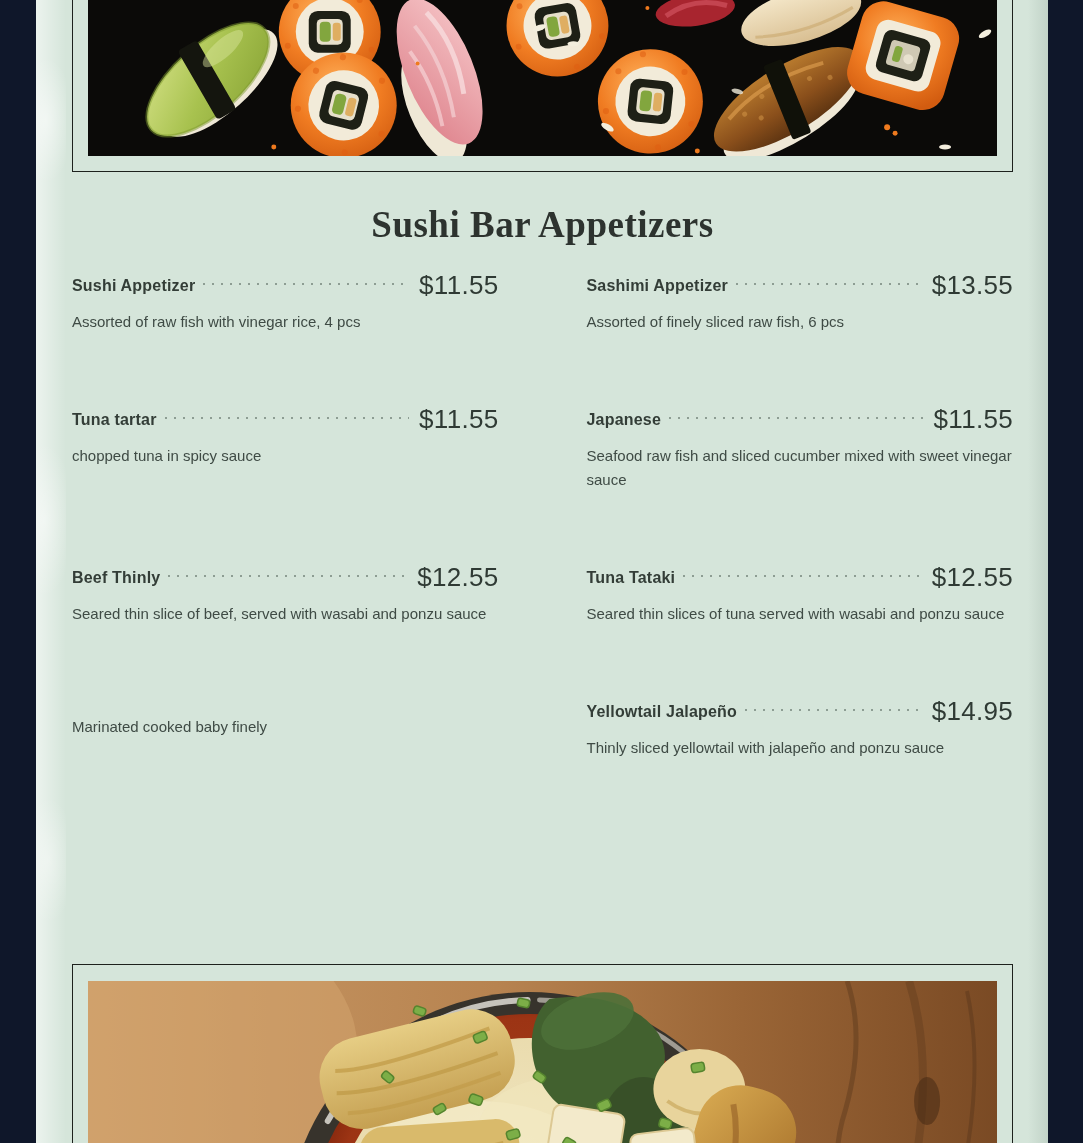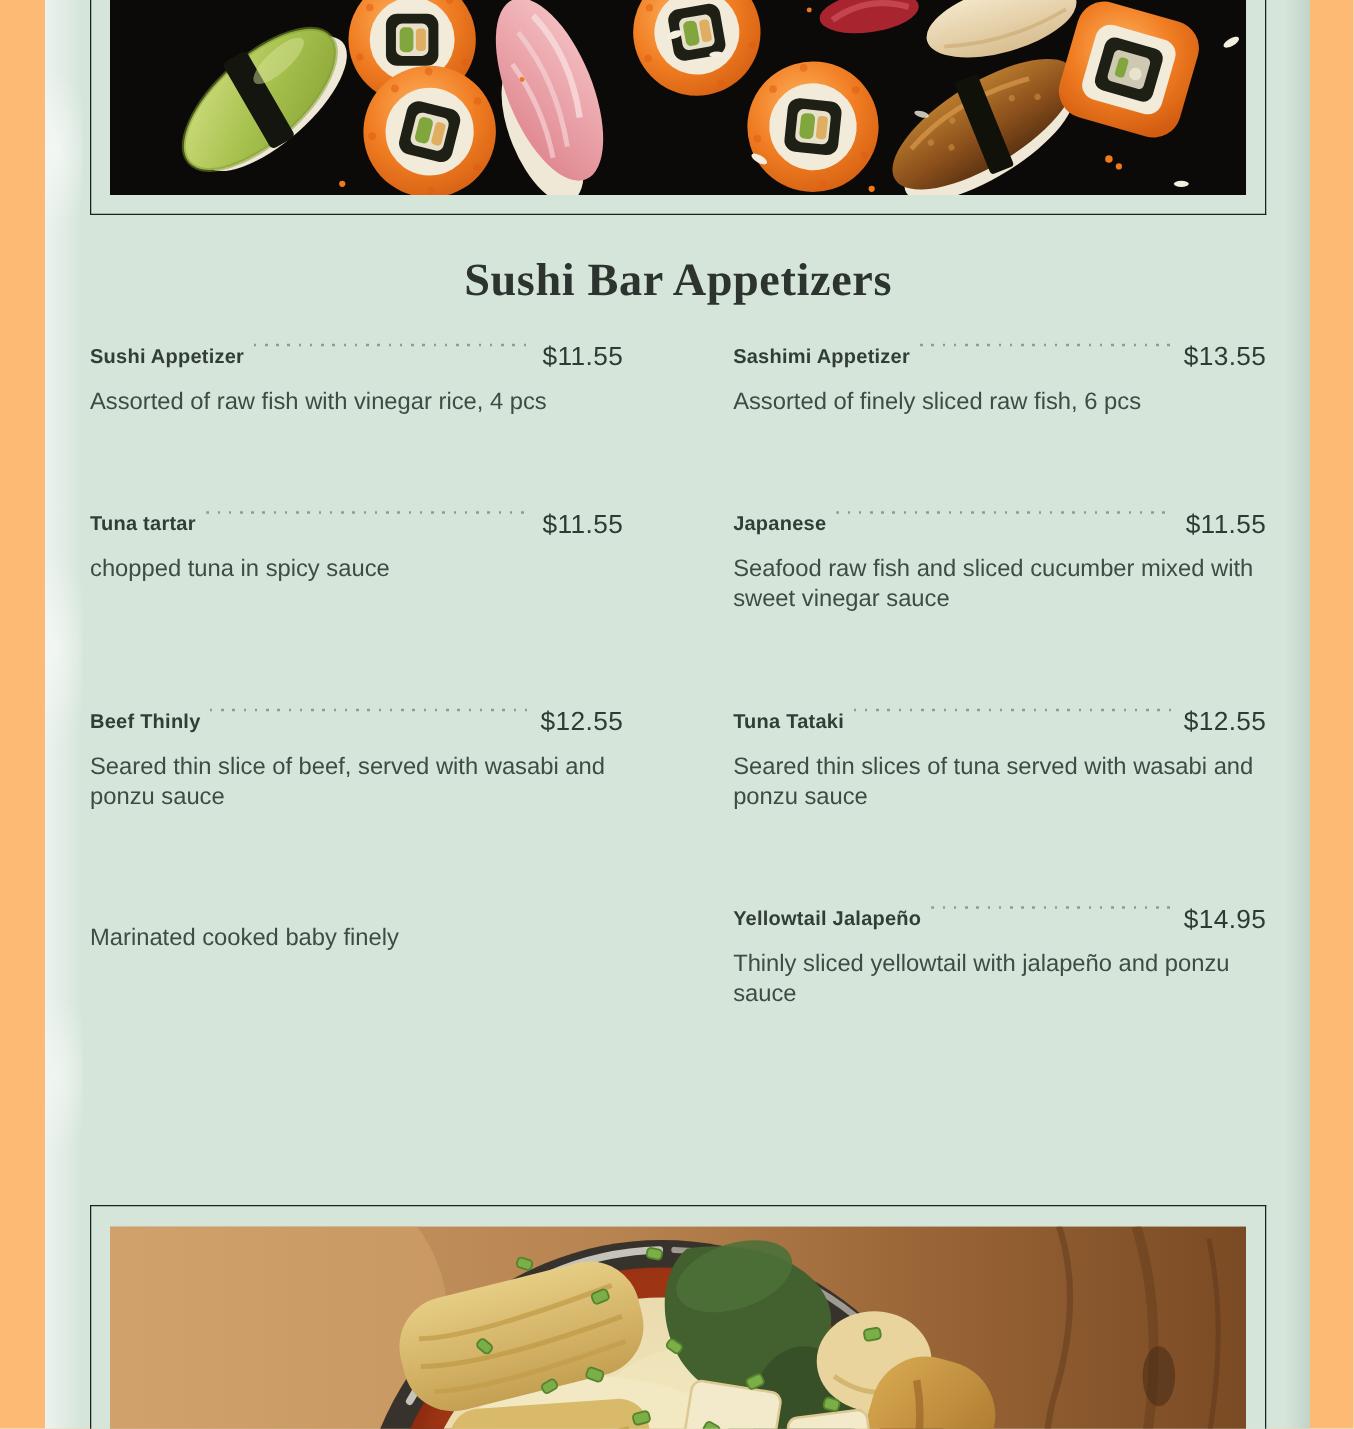--- a/index.html
+++ b/index.html
@@ -2,21 +2,21 @@
 <html><head>
 <meta charset="utf-8">
 <style>
   * { box-sizing: border-box; }
   html, body { margin: 0; padding: 0; }
   body {
     width: 1083px; height: 1143px; overflow: hidden;
     background: #ffffff;
     font-family: "Liberation Sans", "DejaVu Sans", sans-serif;
   }
-  .page { position: relative; width: 1083px; height: 1143px; background: #fdba74; }
+  .page { position: relative; width: 1083px; height: 1143px; background: #0f172a; }
 
   
   .paper {
     position: absolute; left: 36px; top: 0; width: 1012px; height: 1143px;
     background: #d5e5da;
   }
   .paper .edge-left {
     position: absolute; left: 0; top: 0; bottom: 0; width: 30px; z-index: 4;
     background:
       radial-gradient(40px 90px at 10px 120px, rgba(255,255,255,.5), rgba(255,255,255,0) 70%),
@@ -46,34 +46,34 @@
   
   .menu-section { position: absolute; left: 36px; top: 202px; width: 941px; }
   .section-title {
     margin: 0 0 27px 0; text-align: center;
     font-family: "Liberation Serif", "DejaVu Serif", serif;
     font-weight: 600; font-size: 37px; line-height: 1.25; letter-spacing: .5px;
     color: #2d332f;
   }
   .menu-grid { display: grid; grid-template-columns: 1fr 1fr; column-gap: 88px; }
   .menu-item { margin-bottom: 75px; }
-  .item-row { display: flex; align-items: flex-start; }
+  .item-row { display: flex; align-items: center; }
   .item-name {
     font-size: 16px; font-weight: 700; line-height: 21px;
     letter-spacing: .2px; color: #333d37; white-space: nowrap;
   }
   .leader {
     flex: 1; height: 2px; margin: 0 10px 4px 8px;
     background-image: repeating-linear-gradient(to right, #8d9d93 0 2px, transparent 2px 9px);
   }
   .item-price {
-    font-size: 21px; font-weight: 400; line-height: 21px;
+    font-size: 26px; font-weight: 400; line-height: 21px;
     letter-spacing: .3px; color: #2f3a34; white-space: nowrap;
   }
-  .item-desc { margin: 14px 0 0 0; font-size: 19px; line-height: 24px; color: #3f4b45; }
+  .item-desc { margin: 14px 0 0 0; font-size: 15px; line-height: 24px; color: #3f4b45; }
 </style>
 </head>
 <body>
 
 <div class="page">
   <div class="paper">
     <div class="edge-left"></div>
     <div class="edge-right"></div>
 
     <div class="photo-frame hero-frame">

